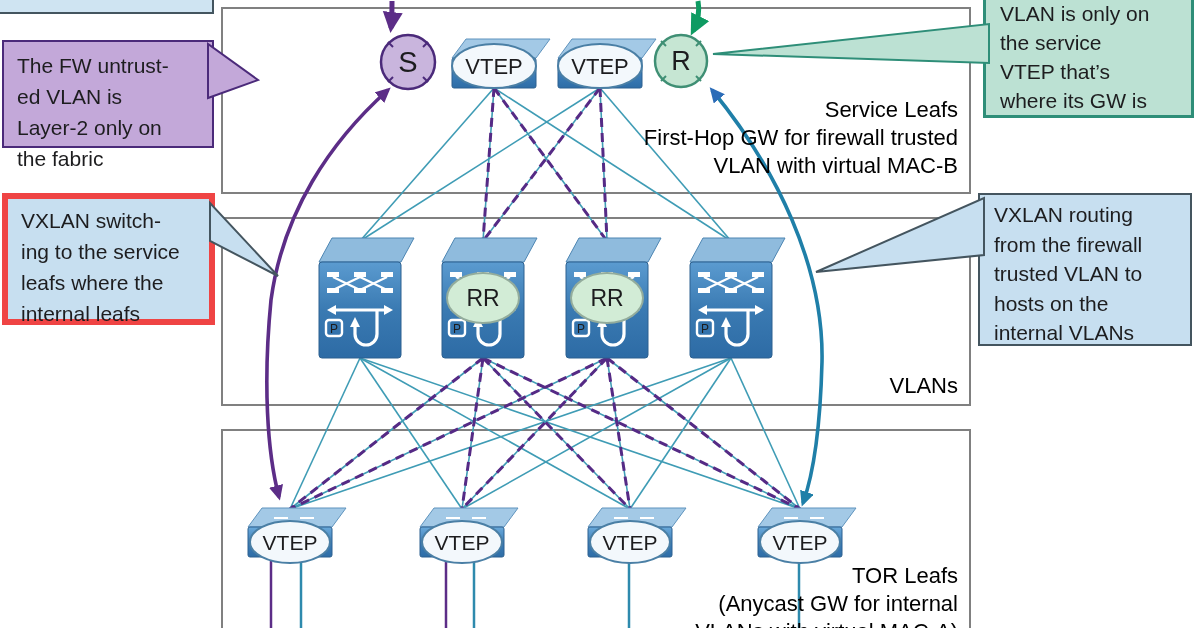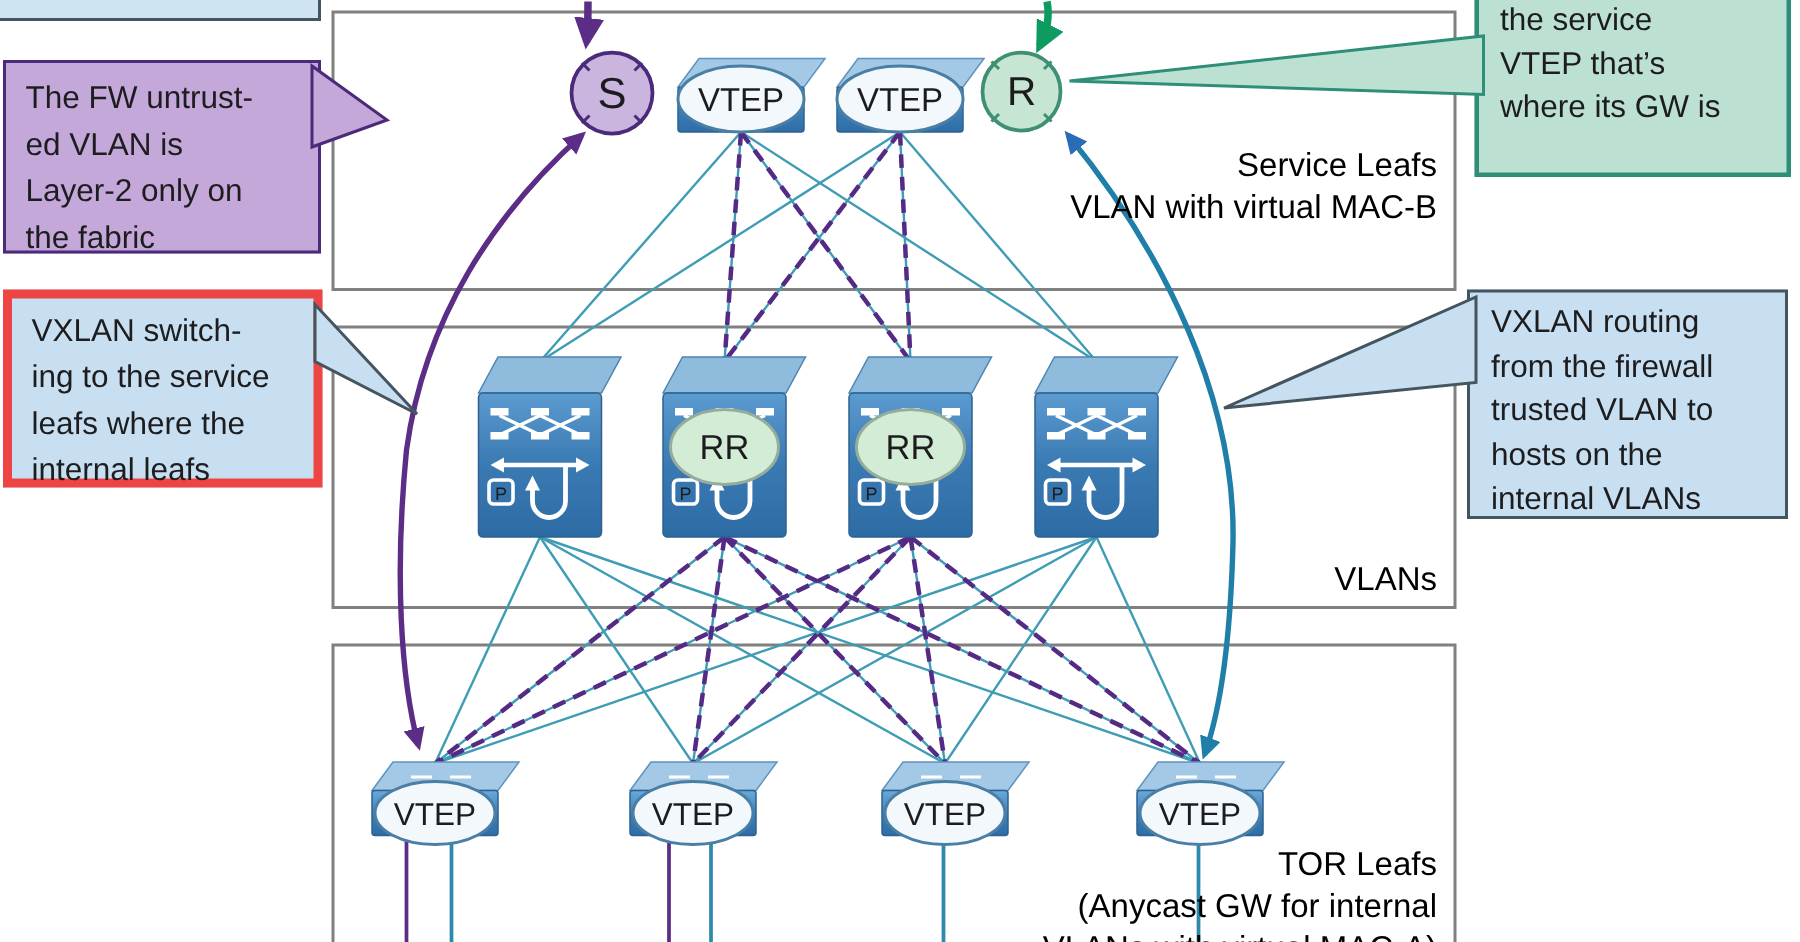--- a/index.html
+++ b/index.html
@@ -3,21 +3,21 @@
 <meta charset="utf-8">
 <style>
   html,body{margin:0;padding:0;background:#fff;}
   body{width:1200px;height:628px;overflow:hidden;font-family:"Liberation Sans",sans-serif;}
   #stage{position:relative;width:1200px;height:628px;overflow:hidden;background:#fff;}
   #diagram-svg{position:absolute;left:0;top:0;z-index:1;}
   #pointer-svg{position:absolute;left:0;top:0;z-index:5;pointer-events:none;}
   .callout{position:absolute;z-index:2;box-sizing:border-box;color:#1d1d1f;
            font-size:21px;font-weight:400;}
   .callout .ln{white-space:nowrap;}
-  .co-purple{left:2px;top:40px;width:212px;height:129px;background:#c3a8d9;
+  .co-purple{left:2px;top:40px;width:212px;height:108px;background:#c3a8d9;
              border:2px solid #4b2a7a;padding:8px 0 0 13px;line-height:31px;}
   .co-blue-left{left:2px;top:193px;width:213px;height:132px;background:#c7dff0;
              border:6px solid #ef4444;padding:6px 0 0 13px;line-height:31px;}
   .co-green{left:983px;top:-32px;width:211px;height:150px;background:#bce1d3;
              border:3px solid #2e8e78;padding:28px 0 0 14px;line-height:29px;}
   .co-blue-right{left:978px;top:193px;width:214px;height:153px;background:#c7dff0;
              border:2px solid #44555f;padding:5px 0 0 14px;line-height:29.5px;}
   .co-cut-topleft{left:-2px;top:-14px;width:216px;height:28px;background:#cfe4f2;
              border:2px solid #44555f;}
   .seclabel{position:absolute;z-index:2;right:242px;text-align:right;color:#000000;
@@ -231,35 +231,37 @@
 </div>
 
 <div class="callout co-blue-left">
   <div class="ln">VXLAN switch-</div>
   <div class="ln">ing to the service</div>
   <div class="ln">leafs where the</div>
   <div class="ln">internal leafs</div>
 </div>
 
 <div class="callout co-green">
+  <div class="ln">VLAN is only on</div>
   <div class="ln">the service</div>
   <div class="ln">VTEP that’s</div>
   <div class="ln">where its GW is</div>
 </div>
 
 <div class="callout co-blue-right">
   <div class="ln">VXLAN routing</div>
   <div class="ln">from the firewall</div>
   <div class="ln">trusted VLAN to</div>
   <div class="ln">hosts on the</div>
   <div class="ln">internal VLANs</div>
 </div>
 
 <div class="seclabel" id="lbl-service">
   <div>Service Leafs</div>
+  <div>First-Hop GW for firewall trusted</div>
   <div>VLAN with virtual MAC-B</div>
 </div>
 <div class="seclabel" id="lbl-spine">VLANs</div>
 <div class="seclabel" id="lbl-tor">
   <div>TOR Leafs</div>
   <div>(Anycast GW for internal</div>
   <div>VLANs with virtual MAC-A)</div>
 </div>
 
 <svg id="pointer-svg" width="1200" height="628" viewBox="0 0 1200 628">

